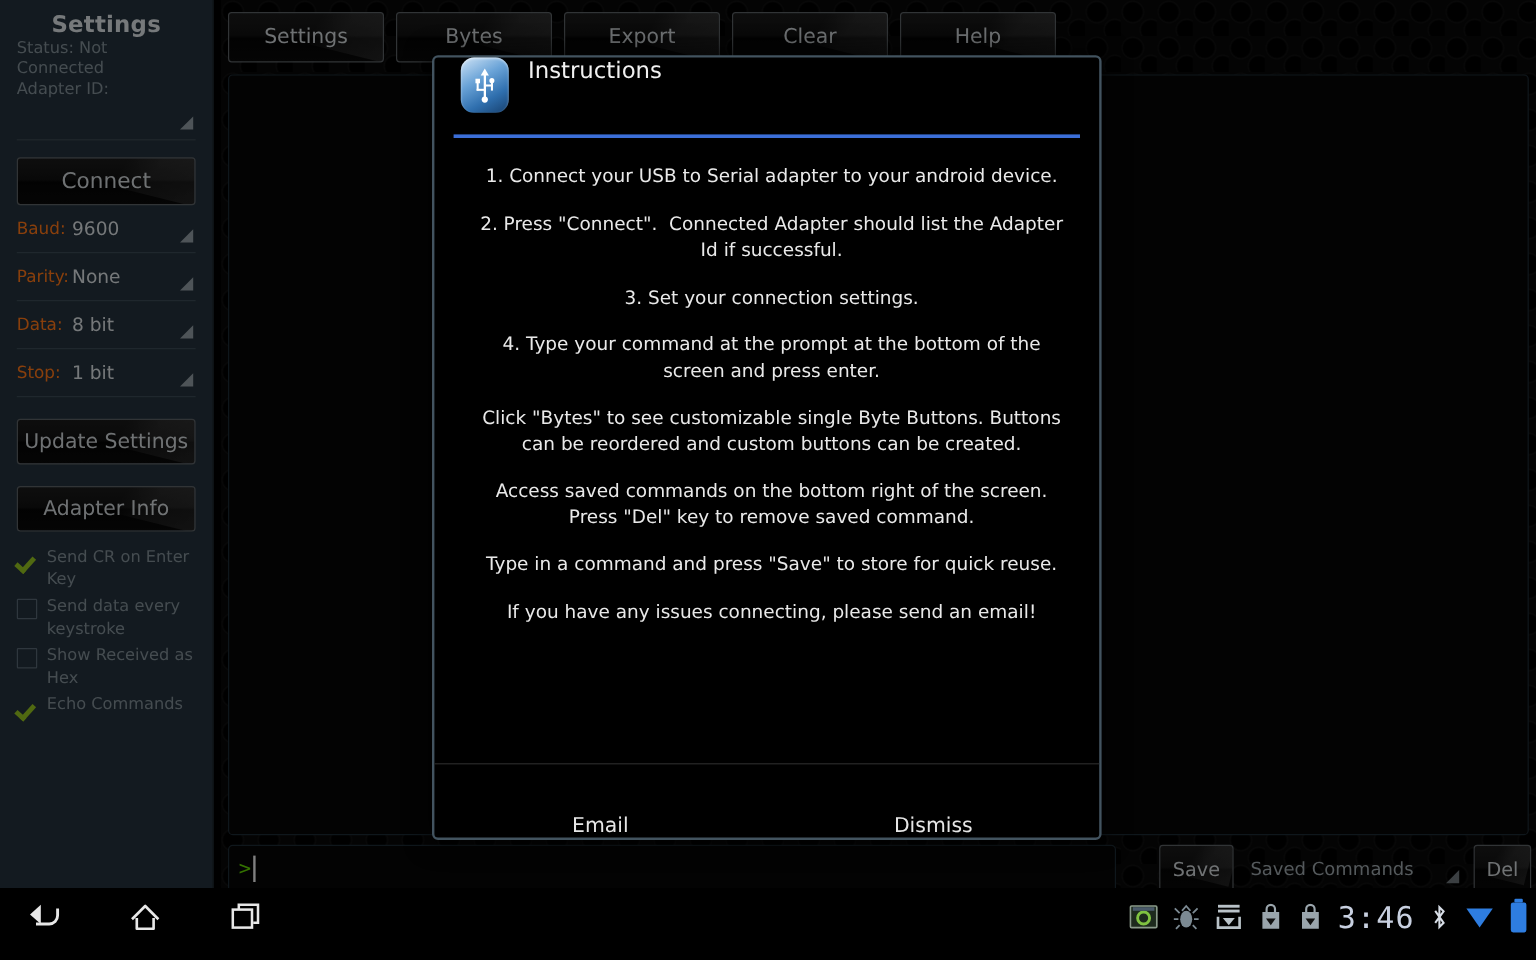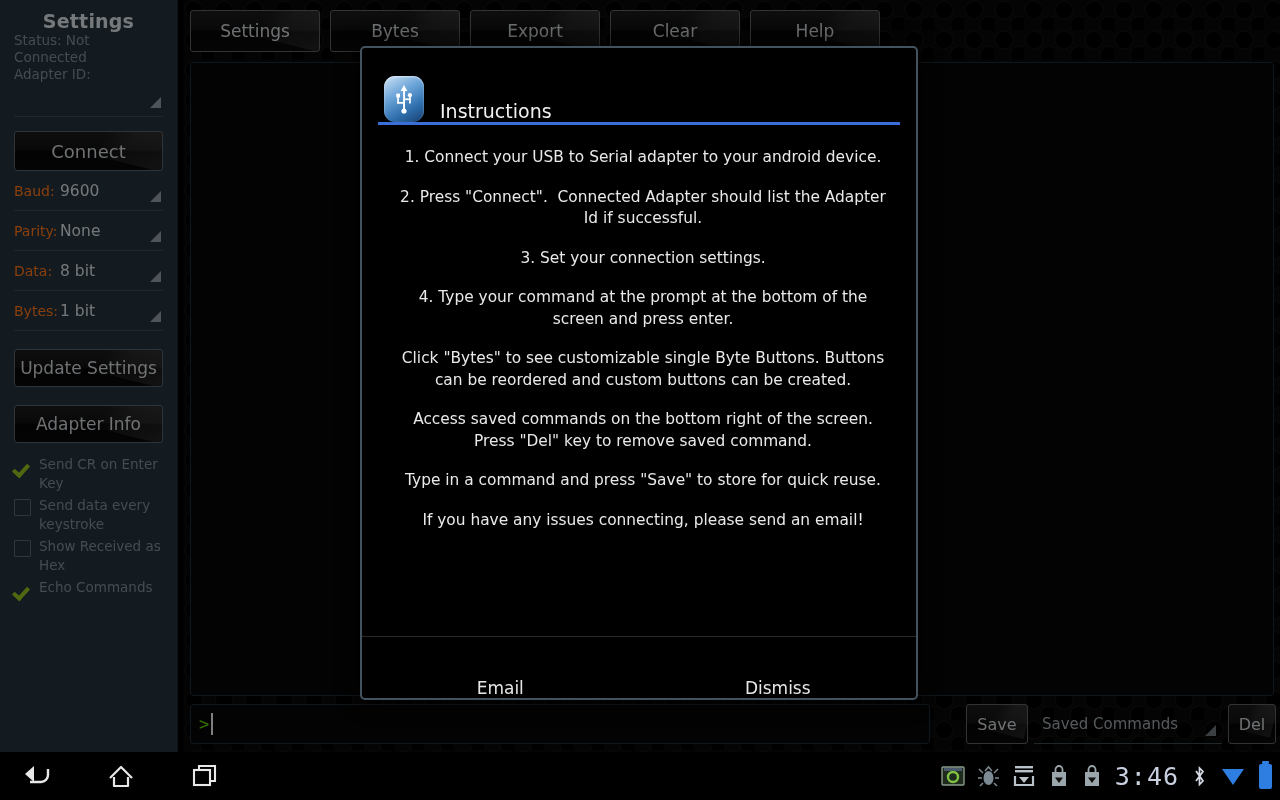--- a/index.html
+++ b/index.html
@@ -123,21 +123,21 @@
 
   
   #scrim { position: absolute; inset: 0; background: rgba(0,0,0,.45); }
   #dialog {
     position: absolute; left: 360px; top: 46px; width: 558px; height: 654px;
     background: #000;
     border: 2px solid #42535f; border-radius: 5px;
     box-shadow: 0 0 22px rgba(0,0,0,.9);
     display: flex; flex-direction: column;
   }
-  #dlg-head { height: 74px; display: flex; align-items: flex-end; padding: 0 0 0 22px; gap: 16px; }
+  #dlg-head { height: 64px; display: flex; align-items: flex-start; padding: 0 0 0 22px; gap: 16px; }
   #usb-badge {
     width: 40px; height: 46px; border-radius: 11px;
     background: linear-gradient(150deg, #cfe3f5 0%, #6ba4d8 38%, #2f6fae 70%, #17406e 100%);
     display: flex; align-items: center; justify-content: center;
     box-shadow: inset 0 1px 2px rgba(255,255,255,.6);
   }
   #dlg-title { color: #f1f1f1; font-size: 19px; }
   #dlg-rule { height: 3px; background: #3b6ed8; margin: 0 16px; }
 
   #dlg-body {
@@ -150,21 +150,21 @@
     margin-bottom: 18px; white-space: pre-wrap;
   }
   #dlg-foot { height: 62px; border-top: 1px solid #2a2a2a; display: flex; align-items: flex-end; }
   .dlg-btn {
     flex: 1 1 0; display: flex; align-items: center; justify-content: center;
     color: #e6e6e6; font-size: 17px; background: transparent;
   }
   #foot-div { width: 1px; background: #2e2e2e; margin: 10px 0; }
 
   
-  #sysbar { position: absolute; left: 0; bottom: 0; width: 1280px; height: 48px; background: #000; }
+  #sysbar { position: absolute; left: 0; bottom: 12px; width: 1280px; height: 48px; background: #000; }
   #navbtns { position: absolute; left: 14px; top: 0; height: 48px; display: flex; align-items: center; gap: 38px; }
   .nav-ic { width: 46px; height: 48px; display: flex; align-items: center; justify-content: center; }
   #sysicons { position: absolute; right: 8px; top: 0; height: 48px; display: flex; align-items: center; gap: 13px; }
   .sys-ic { display: flex; align-items: center; justify-content: center; }
   #clock {
     color: #c8d0e0; font-size: 25px; letter-spacing: 1px;
     font-family: "DejaVu Sans Mono", monospace;
   }
   #battery {
     width: 13px; height: 25px; border-radius: 2px;
@@ -210,21 +210,21 @@
         <span class="spin-tri"></span>
       </div>
 
       <div class="spin-row">
         <span class="spin-label">Data:</span>
         <span class="spin-value">8 bit</span>
         <span class="spin-tri"></span>
       </div>
 
       <div class="spin-row">
-        <span class="spin-label">Bytes:</span>
+        <span class="spin-label">Stop:</span>
         <span class="spin-value">1 bit</span>
         <span class="spin-tri"></span>
       </div>
 
       <div class="btn" id="btn-update">
         <span>Update Settings</span>
       </div>
 
       <div class="btn" id="btn-adapter">
         <span>Adapter Info</span>

